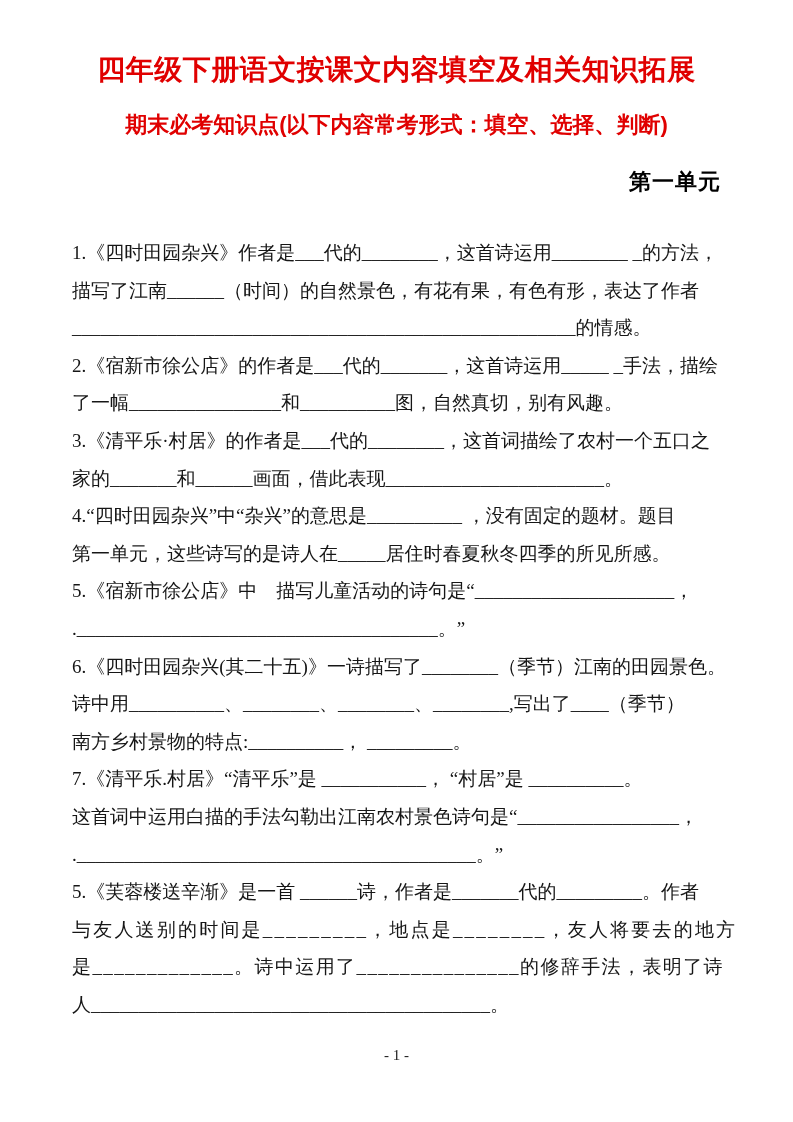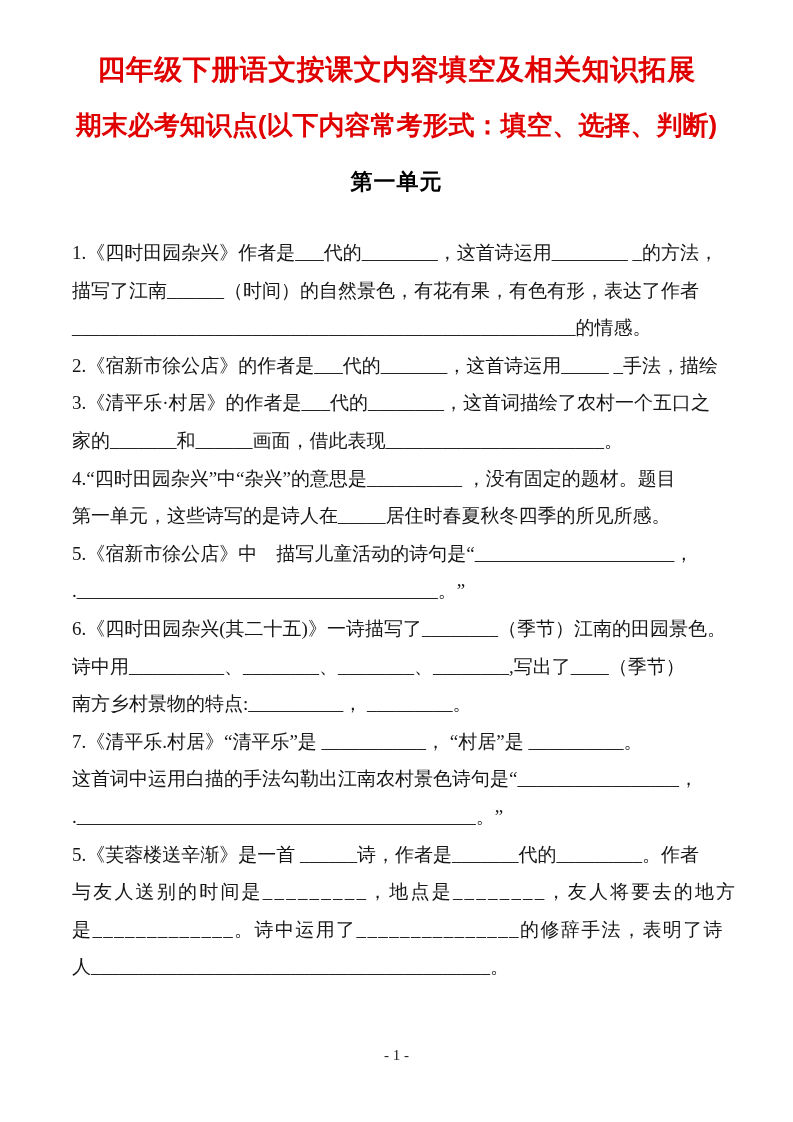--- a/index.html
+++ b/index.html
@@ -17,32 +17,32 @@
     font-weight: bold;
     font-size: 28px;
     line-height: 44px;
     color: #e00000;
     text-align: center;
     letter-spacing: 0.5px;
   }
   .subtitle {
     font-family: "Liberation Sans", "DejaVu Sans", sans-serif;
     font-weight: bold;
-    font-size: 26px;
+    font-size: 22px;
     line-height: 30px;
     color: #e00000;
     text-align: center;
     margin-top: 18px;
   }
   .section-heading {
     font-size: 22px;
     font-weight: bold;
     line-height: 32px;
     color: #000000;
-    text-align: center;
+    text-align: right;
     margin-top: 26px;
     letter-spacing: 1px;
   }
   .content {
     margin-top: 36px;
     font-size: 19px;
     line-height: 37.6px;
   }
   .q-line {
     white-space: pre;
@@ -73,20 +73,21 @@
   <div class="content">
 
     <div>
       <div class="q-line">1.《四时田园杂兴》作者是___代的________，这首诗运用________ _的方法，</div>
       <div class="q-line">描写了江南______（时间）的自然景色，有花有果，有色有形，表达了作者</div>
       <div class="q-line">_____________________________________________________的情感。</div>
     </div>
 
     <div>
       <div class="q-line">2.《宿新市徐公店》的作者是___代的_______，这首诗运用_____ _手法，描绘</div>
+      <div class="q-line">了一幅________________和__________图，自然真切，别有风趣。</div>
     </div>
 
     <div>
       <div class="q-line">3.《清平乐·村居》的作者是___代的________，这首词描绘了农村一个五口之</div>
       <div class="q-line">家的_______和______画面，借此表现_______________________。</div>
     </div>
 
     <div>
       <div class="q-line">4.“四时田园杂兴”中“杂兴”的意思是__________ ，没有固定的题材。题目</div>
       <div class="q-line">第一单元，这些诗写的是诗人在_____居住时春夏秋冬四季的所见所感。</div>

